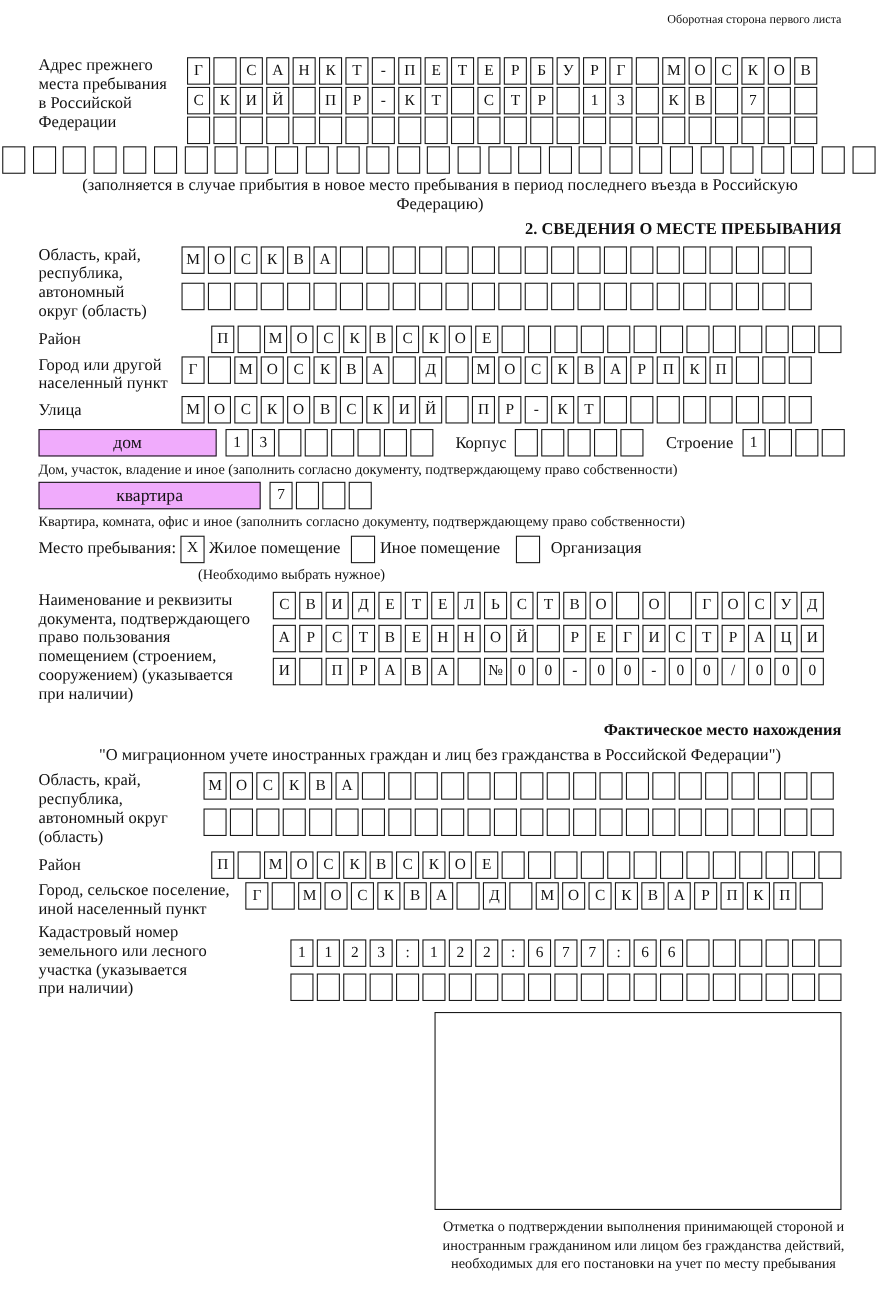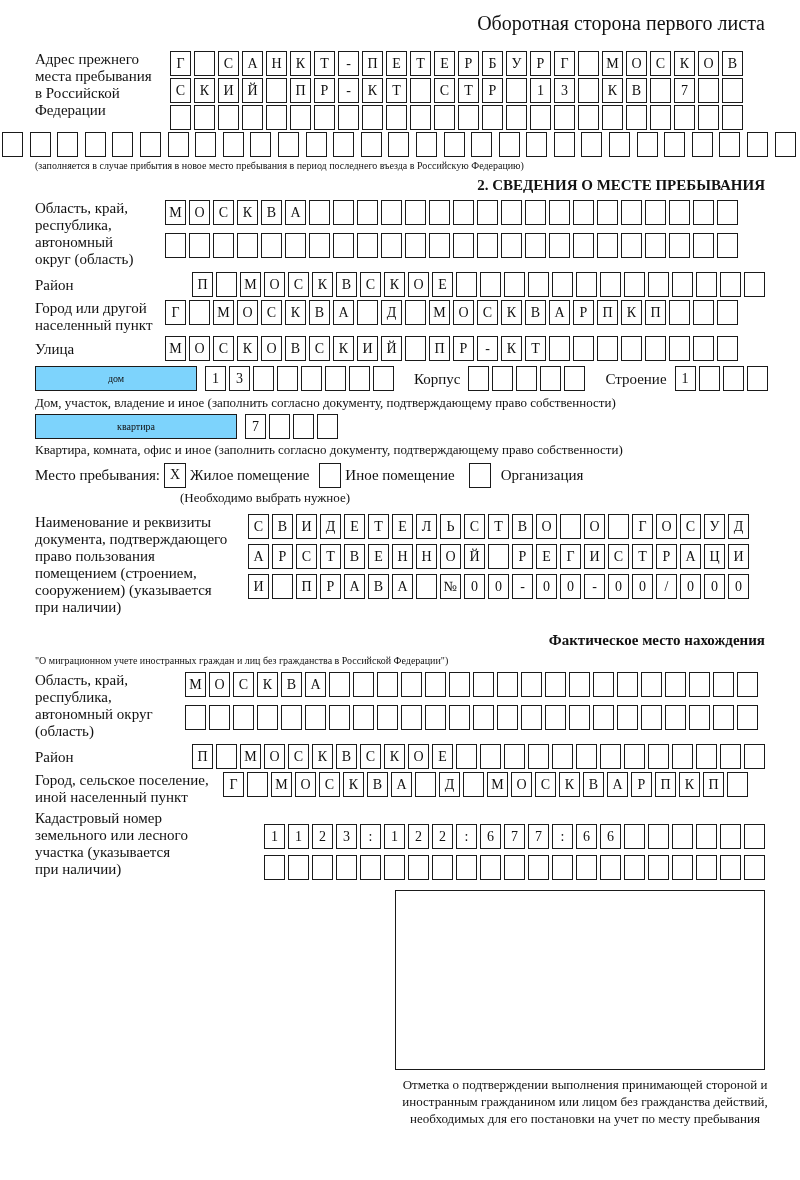--- a/index.html
+++ b/index.html
@@ -5,38 +5,38 @@
   html,body{margin:0;padding:0;background:#fff;}
   .page{
     position:relative;
     width:800px;height:1180px;
     box-sizing:border-box;
     padding:12px 35px 0 35px;
     background:#fff;color:#111;
     font-family:"Liberation Serif","DejaVu Serif",serif;
     overflow:hidden;
   }
-  .hdr-note{text-align:right;font-size:20px;margin-bottom:16px;}
+  .hdr-note{text-align:right;font-size:11px;margin-bottom:28px;}
   .frow{display:flex;align-items:flex-start;}
   .flabel{font-size:15px;line-height:17px;white-space:pre-line;}
   .boxcol{display:flex;flex-direction:column;gap:2px;}
   .boxrow{display:flex;gap:3px;}
   .box{
     width:19px;height:23px;border:1.5px solid #1a1a1a;
     display:flex;align-items:center;justify-content:center;
     font-size:14px;background:#fff;flex:0 0 auto;
   }
   .fullrow{margin-left:-33px;width:794px;justify-content:space-between;margin-top:2px;}
-  .caption{font-size:10px;text-align:left;margin-top:3px;}
+  .caption{font-size:15px;text-align:center;margin-top:3px;}
   .caption-left{font-size:13px;text-align:left;margin:3px 0 3px 0;}
   .sec-title{font-size:15px;font-weight:bold;text-align:right;margin:6px 0 6px 0;}
   .widecell{
     border:1.5px solid #1a1a1a;height:23px;
     display:flex;align-items:center;justify-content:center;
-    font-size:10px;flex:0 0 auto;background:#7dd3fc;
+    font-size:16px;flex:0 0 auto;background:#f0abfc;
   }
   .inline-lbl{font-size:15px;line-height:26px;white-space:nowrap;}
   .cb{
     width:20px;height:23px;border:1.5px solid #1a1a1a;
     display:flex;align-items:center;justify-content:center;
     font-size:14px;flex:0 0 auto;background:#fff;
   }
   .mt2{margin-top:2px;} .mt4{margin-top:4px;gap:44px;} .mt8{margin-top:8px;}
   .stamp-box{
     margin-left:360px;margin-top:10px;

